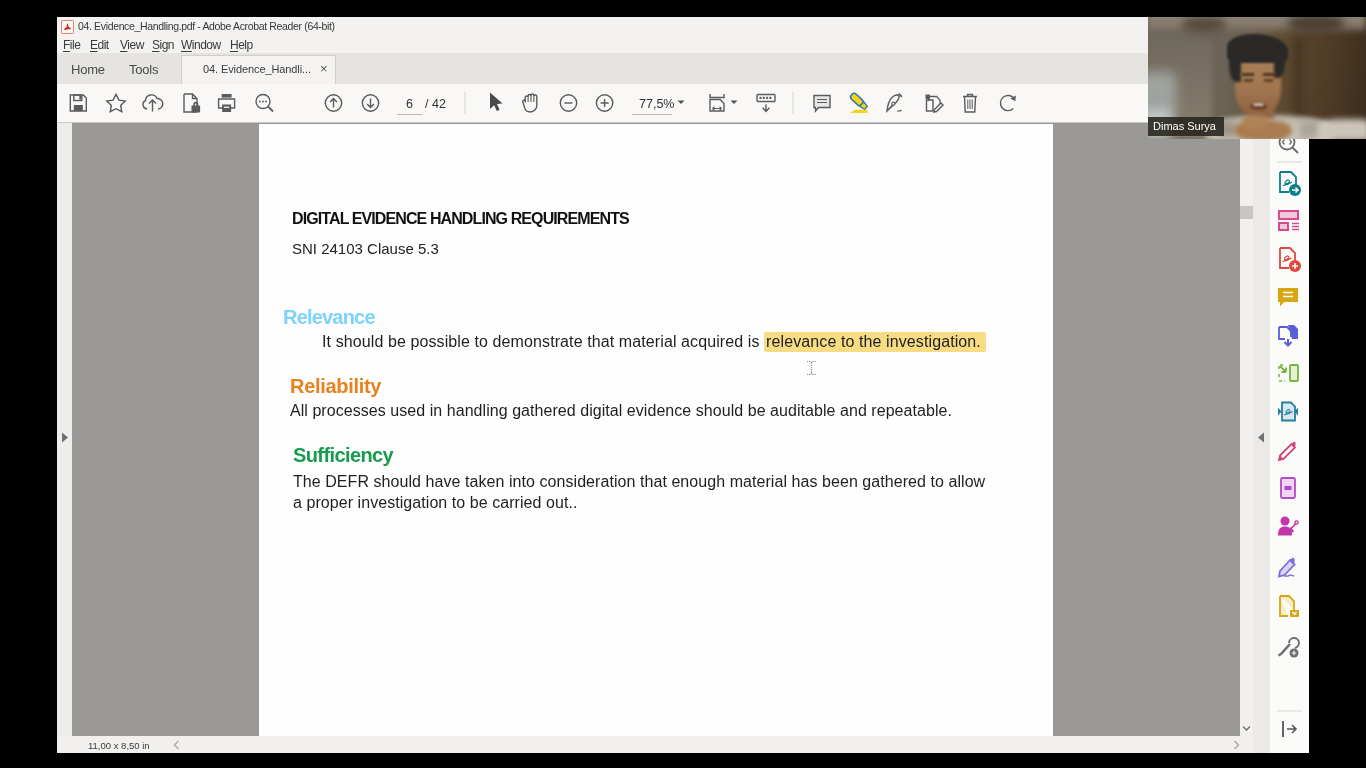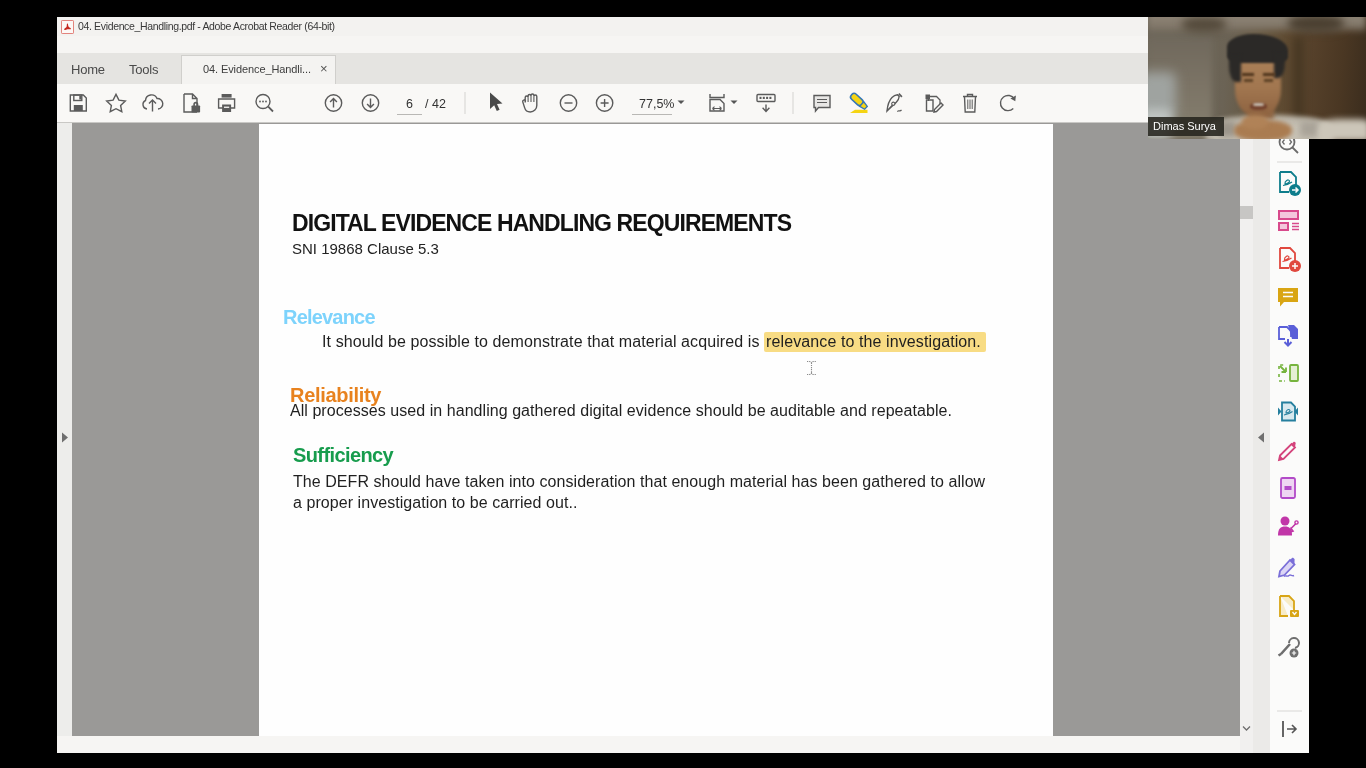--- a/index.html
+++ b/index.html
@@ -29,43 +29,51 @@
   #rail{left:1196px;top:106px;width:17px;height:630px;background:#ebeae8;border-right:1px solid #e0dfdd;}
   #sidebar{left:1213px;top:106px;width:39px;height:630px;background:#fbfbfa;}
   #statusrow{left:0;top:719px;width:1183px;height:17px;background:#f1f0ee;}
   #sizetxt{left:31px;top:4px;font-size:9.5px;color:#3d3d3d;}
   
   #cam{left:1148px;top:17px;width:218px;height:122px;overflow:hidden;background:#55422e;}
   #camname{left:1148px;top:117px;width:76px;height:19px;background:rgba(38,36,30,0.88);}
   #camname span{position:absolute;left:5px;top:3px;font-size:11px;color:#fff;white-space:nowrap;}
   
   .pg{position:absolute;color:#1d1d1d;white-space:nowrap;}
-  #h1{left:292px;top:210px;font-size:23px;font-weight:700;letter-spacing:-0.9px;color:#111;}
+  #h1{left:292px;top:210px;font-size:16px;font-weight:700;letter-spacing:-0.9px;color:#111;}
   #sub{left:292px;top:240px;font-size:15px;color:#222;}
   .h2{font-size:20px;font-weight:700;}
   #rel{left:283px;top:306px;color:#7dd3fc;letter-spacing:-0.8px;}
-  #reli{left:290px;top:375px;color:#e8821e;letter-spacing:-0.3px;margin-top:9px;}
+  #reli{left:290px;top:375px;color:#e8821e;letter-spacing:-0.3px;}
   #suf{left:293px;top:444px;color:#179c4d;letter-spacing:-0.6px;}
   .body{font-size:16px;color:#1f1f1f;}
   #b1{left:289px;top:333px;letter-spacing:0.1px;margin-left:33px;}
   #b2{left:290px;top:402px;letter-spacing:0.05px;}
   #b3{left:293px;top:471px;width:697px;line-height:21px;white-space:normal;letter-spacing:0.06px;}
   #hl{background:#f8dc84;padding:1px 5px 2px 2px;border-radius:2px;}
   svg{display:block;}
 </style>
 </head>
 <body>
 <div id="root">
   <div id="win" class="abs">
     <div id="titlebar" class="abs"></div>
     <svg class="abs" style="left:4px;top:3px" width="13" height="14" viewBox="0 0 13 14">
       <rect x="0.4" y="0.4" width="12.2" height="13.2" rx="1.2" fill="#fdf8f6" stroke="#d9574e" stroke-width="0.8"></rect>
       <path d="M3.2 9.5 C3.4 7.8 5 8.3 5.6 6.8 C6 5.5 5.6 3.4 6.4 3.4 C7.3 3.4 7 5.6 7.5 6.6 C8.2 8 9.8 7.5 9.9 8.7 C10 9.8 7.8 8.9 6.5 9.3 C5.2 9.7 3.1 10.8 3.2 9.5 Z" fill="#c6281f"></path>
     </svg>
     <div id="titletxt" class="abs">04. Evidence_Handling.pdf - Adobe Acrobat Reader (64-bit)</div>
+    <div id="menubar" class="abs">
+      <span class="menu" style="left:6px"><u>F</u>ile</span>
+      <span class="menu" style="left:33px"><u>E</u>dit</span>
+      <span class="menu" style="left:63px"><u>V</u>iew</span>
+      <span class="menu" style="left:95px"><u>S</u>ign</span>
+      <span class="menu" style="left:124px"><u>W</u>indow</span>
+      <span class="menu" style="left:173px"><u>H</u>elp</span>
+    </div>
     <div id="tabbar" class="abs">
       <span class="tabtxt" style="left:14px">Home</span>
       <span class="tabtxt" style="left:72px">Tools</span>
       <div id="activetab"></div>
       <span id="tabname">04. Evidence_Handli...</span>
       <span id="tabx">×</span>
     </div>
     <div id="toolbar" class="abs">
       <svg width="1252" height="38" viewBox="0 0 1252 38" fill="none" stroke="#5b5b5b" stroke-width="1.4">
 
@@ -315,24 +323,33 @@
           <path d="M4.8 7 H9.2 M7 4.8 V9.2" stroke="#fbfbfa" stroke-width="1.2"></path>
         </g>
         <line x1="7" y1="588" x2="32" y2="588" stroke="#d8d7d5" stroke-width="1"></line>
 
         <g stroke="#555" fill="none" stroke-width="1.8">
           <path d="M13 598 V614"></path>
           <path d="M17 606 H26 M22 602 L26 606 L22 610" stroke-width="1.6"></path>
         </g>
       </svg>
     </div>
+    <div id="statusrow" class="abs">
+      <span id="sizetxt" class="abs">11,00 x 8,50 in</span>
+      <svg class="abs" style="left:116px;top:4px" width="7" height="10" viewBox="0 0 7 10" fill="none" stroke="#a9a8a6" stroke-width="1.4">
+          <path d="M5.5 1 L1.5 5 L5.5 9"></path>
+        </svg>
+      <svg class="abs" style="left:1176px;top:4px" width="7" height="10" viewBox="0 0 7 10" fill="none" stroke="#a9a8a6" stroke-width="1.4">
+          <path d="M1.5 1 L5.5 5 L1.5 9"></path>
+        </svg>
+    </div>
   </div>
 
   <div id="h1" class="pg">DIGITAL EVIDENCE HANDLING REQUIREMENTS</div>
-  <div id="sub" class="pg">SNI 19868 Clause 5.3</div>
+  <div id="sub" class="pg">SNI 24103 Clause 5.3</div>
   <div id="rel" class="pg h2">Relevance</div>
   <div id="b1" class="pg body">It should be possible to demonstrate that material acquired is <span id="hl">relevance to the investigation.</span></div>
   <div id="reli" class="pg h2">Reliability</div>
   <div id="b2" class="pg body">All processes used in handling gathered digital evidence should be auditable and repeatable.</div>
   <div id="suf" class="pg h2">Sufficiency</div>
   <div id="b3" class="pg body">The DEFR should have taken into consideration that enough material has been gathered to allow a proper investigation to be carried out..</div>
 
   <svg class="abs" style="left:805px;top:360px" width="13" height="16" viewBox="0 0 13 16">
     <g stroke="#fdfdfd" stroke-width="2.6" fill="none">
       <path d="M2 1.5 H4.5 C5.5 1.5 6.2 2 6.5 2.8 C6.8 2 7.5 1.5 8.5 1.5 H11 M2 14.5 H4.5 C5.5 14.5 6.2 14 6.5 13.2 C6.8 14 7.5 14.5 8.5 14.5 H11 M6.5 2.8 V13.2"></path>

